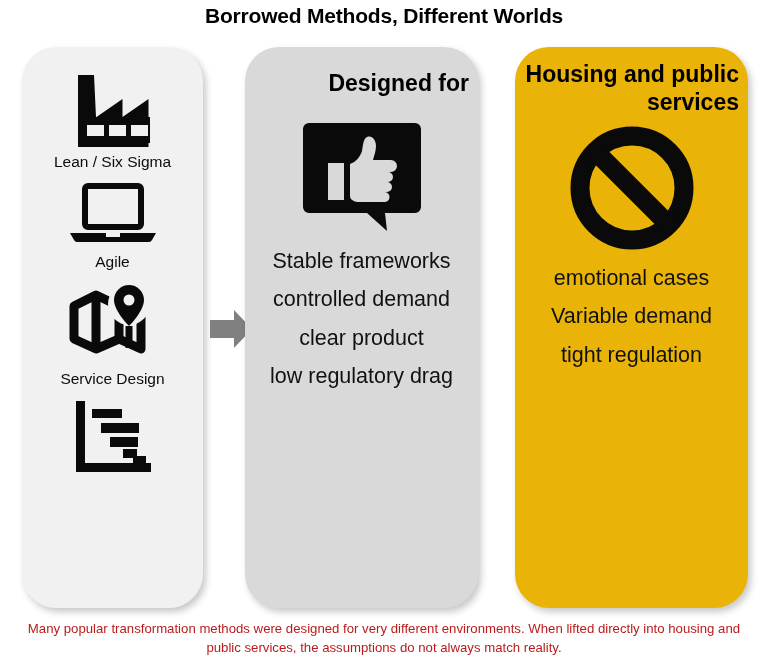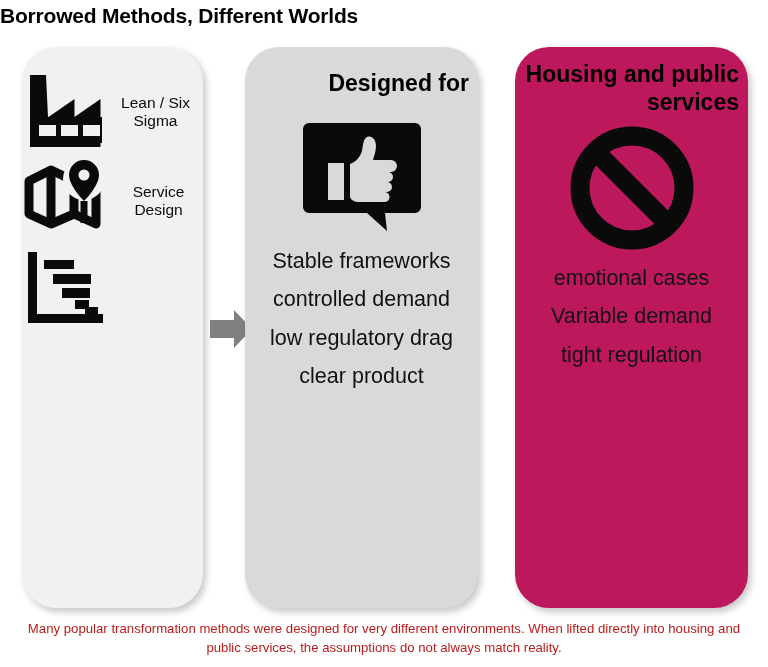--- a/index.html
+++ b/index.html
@@ -14,20 +14,21 @@
     color: #0a0a0a;
     overflow: hidden;
     position: relative;
   }
 
   #page-title {
     position: absolute;
     top: 4px;
     left: 0;
     width: 768px;
+    text-align: center;
     font-size: 21px;
     font-weight: bold;
     letter-spacing: -0.2px;
     color: #000000;
   }
 
   .panel {
     position: absolute;
     border-radius: 34px;
     box-shadow: 3px 4px 7px rgba(0,0,0,0.22);
@@ -50,38 +51,38 @@
     width: 233px;
     height: 561px;
     background: #d9d9d9;
   }
 
   #panel-housing {
     left: 515px;
     top: 47px;
     width: 233px;
     height: 561px;
-    background: #be185d;
+    background: #eab308;
   }
 
   .panel-heading {
     text-align: right;
     font-size: 23px;
     font-weight: bold;
     line-height: 1.22;
     color: #000000;
     padding: 0 9px;
   }
   #panel-designed-for .panel-heading { margin-top: 22px; }
   #panel-housing .panel-heading { margin-top: 13px; }
 
   
   .method-item {
     display: flex;
-    flex-direction: row;
+    flex-direction: column;
     align-items: center;
     margin-top: 10px;
   }
   .method-label {
     font-size: 15.5px;
     line-height: 1.18;
     text-align: center;
     color: #0c0c0c;
     margin-top: 6px;
     max-width: 165px;
@@ -149,20 +150,30 @@
         <path fill="#0a0a0a" d="M8 4 h16 l2 42 h0.5 l26 -18 v18 l26 -18 v50 H8 Z"></path>
         <rect x="8" y="46" width="72" height="26" fill="#0a0a0a"></rect>
         <rect x="17" y="54" width="17" height="11" fill="#f1f1f1"></rect>
         <rect x="39" y="54" width="17" height="11" fill="#f1f1f1"></rect>
         <rect x="61" y="54" width="17" height="11" fill="#f1f1f1"></rect>
       </svg>
     </div>
     <div class="method-label">Lean / Six Sigma</div>
   </div>
 
+  <div class="method-item">
+    <div class="icon-box">
+      <svg width="94" height="66" viewBox="0 0 94 66" aria-hidden="true">
+        <rect x="19" y="5" width="56" height="41" rx="3" fill="none" stroke="#0a0a0a" stroke-width="6"></rect>
+        <path fill="#0a0a0a" d="M4 52 h86 a0 0 0 0 1 0 0 l-4 7 a4 4 0 0 1 -3 2 H11 a4 4 0 0 1 -3 -2 Z"></path>
+        <rect x="40" y="52" width="14" height="4" fill="#f1f1f1"></rect>
+      </svg>
+    </div>
+    <div class="method-label">Agile</div>
+  </div>
 
   <div class="method-item">
     <div class="icon-box">
       <svg width="92" height="82" viewBox="0 0 92 82" aria-hidden="true">
         <path fill="none" stroke="#0a0a0a" stroke-width="9" stroke-linejoin="round" d="M7 24 L29 13 L52 24 L74 13 L74 67 L52 57 L29 67 L7 57 Z"></path>
         <path fill="none" stroke="#0a0a0a" stroke-width="9" stroke-linejoin="round" d="M29 13 L29 67"></path>
         <path fill="none" stroke="#0a0a0a" stroke-width="9" stroke-linejoin="round" d="M52 24 L52 57"></path>
         <circle cx="62" cy="22" r="21" fill="#f1f1f1"></circle>
         <path fill="#0a0a0a" d="M62 3 a15 15 0 0 1 15 15 c0 11 -15 26 -15 26 s-15 -15 -15 -26 a15 15 0 0 1 15 -15 Z"></path>
         <circle cx="62" cy="18" r="5.5" fill="#f1f1f1"></circle>
@@ -199,22 +210,22 @@
     <svg width="122" height="118" viewBox="0 0 122 118" aria-hidden="true">
       <path fill="#0a0a0a" d="M8 8 h106 a6 6 0 0 1 6 6 v78 a6 6 0 0 1 -6 6 H84 l2 18 l-20 -18 H8 a6 6 0 0 1 -6 -6 V14 a6 6 0 0 1 6 -6 Z"></path>
       <rect x="27" y="48" width="16" height="37" fill="#d9d9d9"></rect>
       <path fill="#d9d9d9" d="M49 49 c6 -2 10 -7 12 -13 c1 -5 1 -12 5 -14 c5 -2 9 3 9 9 c0 5 -2 10 -3 14 h18 a6 6 0 0 1 0 12 h-3 a5 5 0 0 1 0 10 h-1 a5 5 0 0 1 0 10 h-2 a5 5 0 0 1 -1 10 H58 c-4 0 -9 -2 -9 -6 Z"></path>
     </svg>
   </div>
 
   <div class="attr-list">
     <div class="attr-line">Stable frameworks</div>
     <div class="attr-line">controlled demand</div>
+    <div class="attr-line">clear product</div>
     <div class="attr-line">low regulatory drag</div>
-    <div class="attr-line">clear product</div>
   </div>
 </div>
 
 <div id="panel-housing" class="panel">
   <div class="panel-heading">Housing and public services</div>
 
   <div class="ban-icon-wrap">
     <svg width="124" height="124" viewBox="0 0 124 124" aria-hidden="true">
       <circle cx="62" cy="62" r="52" fill="none" stroke="#0a0a0a" stroke-width="19"></circle>
       <path d="M27 27 L97 97" stroke="#0a0a0a" stroke-width="19" stroke-linecap="butt"></path>

